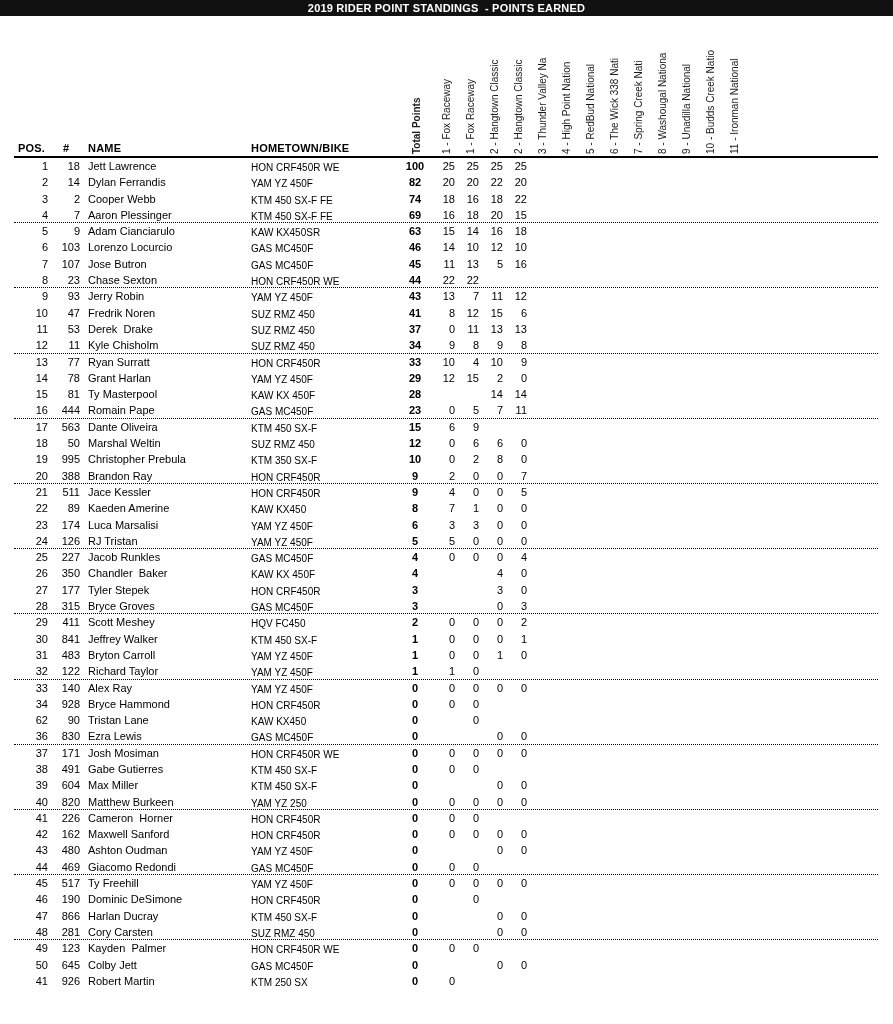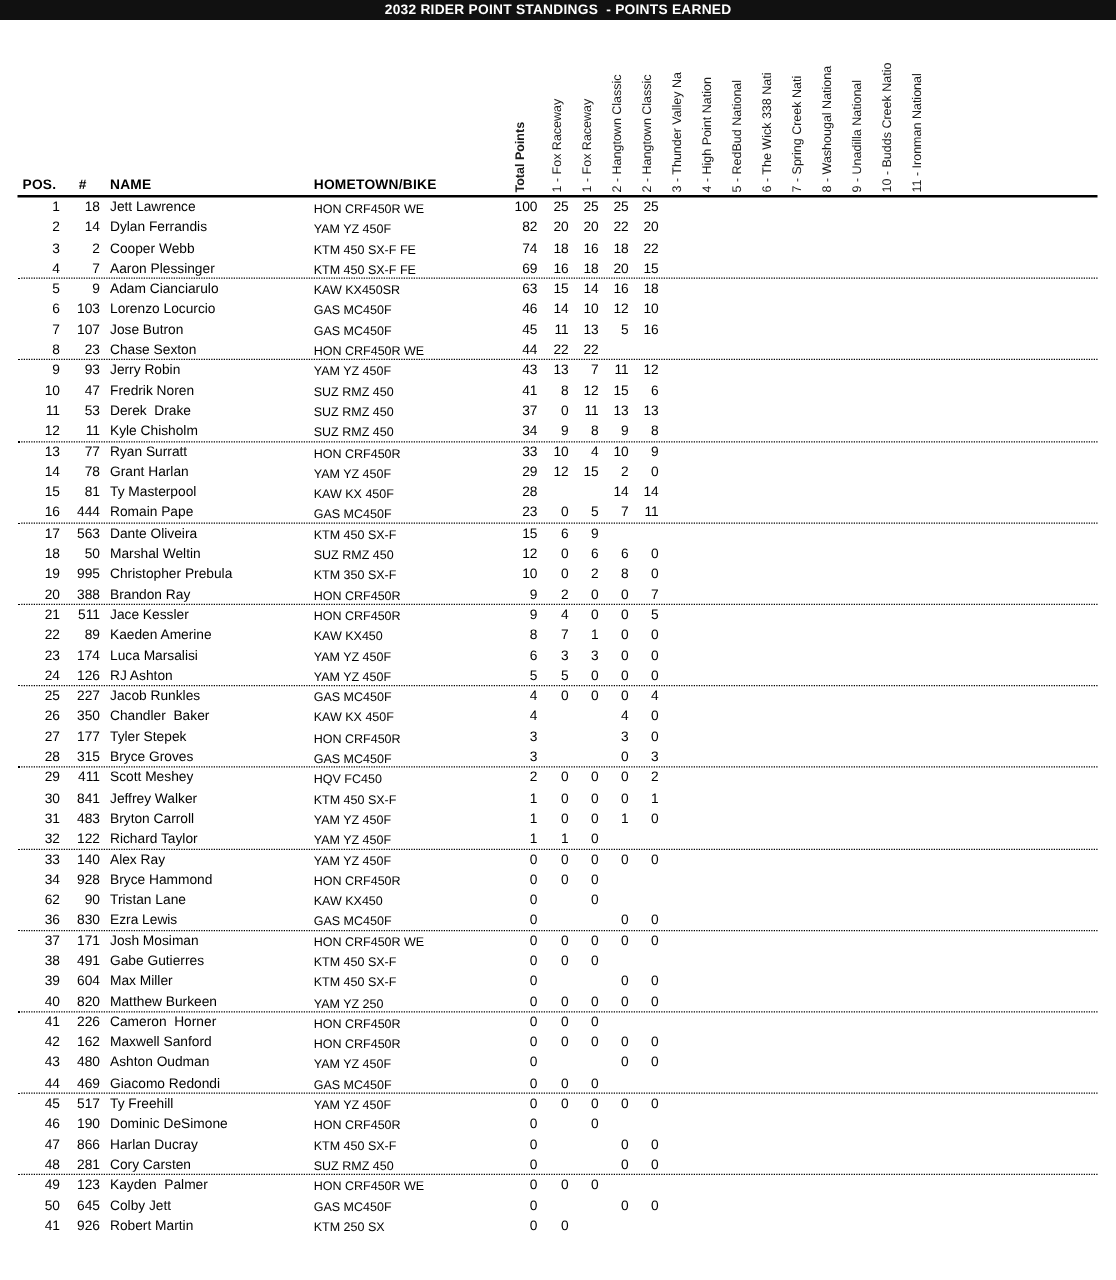--- a/index.html
+++ b/index.html
@@ -125,35 +125,35 @@
     text-align: left;
   }
   .c-bike {
     left: 251px;
     text-align: left;
     font-size: 10px;
     top: 3px;
   }
   .c-total {
     width: 30px;
-    text-align: right;
+    text-align: center;
     left: 400px;
-    font-weight: normal;
+    font-weight: bold;
   }
   .c-race {
     width: 18px;
     text-align: right;
     font-size: 11px;
   }
 </style>
 </head>
 <body>
 
 <div id="title-bar">
-  <span id="title-text">2032 RIDER POINT STANDINGS  - POINTS EARNED</span>
+  <span id="title-text">2019 RIDER POINT STANDINGS  - POINTS EARNED</span>
 </div>
 
 <div id="header-block">
   <span class="fhead" id="fh-pos" style="left:18px;">POS.</span>
   <span class="fhead" id="fh-num" style="left:63px;">#</span>
   <span class="fhead" id="fh-name" style="left:88px;">NAME</span>
   <span class="fhead" id="fh-bike" style="left:251px;">HOMETOWN/BIKE</span>
   <div id="vert-headers">
       <span class="vhead total" style="left: 422px;">Total Points</span>
       <span class="vhead" style="left: 452px;">1 - Fox Raceway</span>
@@ -417,21 +417,21 @@
       <span class="cell c-bike">YAM YZ 450F</span>
       <span class="cell c-total">6</span>
       <span class="cell c-race" style="left:437px;width:18px;text-align:right;">3</span>
       <span class="cell c-race" style="left:461px;width:18px;text-align:right;">3</span>
       <span class="cell c-race" style="left:485px;width:18px;text-align:right;">0</span>
       <span class="cell c-race" style="left:509px;width:18px;text-align:right;">0</span>
     </div>
     <div class="row sep">
       <span class="cell c-pos">24</span>
       <span class="cell c-num">126</span>
-      <span class="cell c-name">RJ Ashton</span>
+      <span class="cell c-name">RJ Tristan</span>
       <span class="cell c-bike">YAM YZ 450F</span>
       <span class="cell c-total">5</span>
       <span class="cell c-race" style="left:437px;width:18px;text-align:right;">5</span>
       <span class="cell c-race" style="left:461px;width:18px;text-align:right;">0</span>
       <span class="cell c-race" style="left:485px;width:18px;text-align:right;">0</span>
       <span class="cell c-race" style="left:509px;width:18px;text-align:right;">0</span>
     </div>
     <div class="row">
       <span class="cell c-pos">25</span>
       <span class="cell c-num">227</span>

